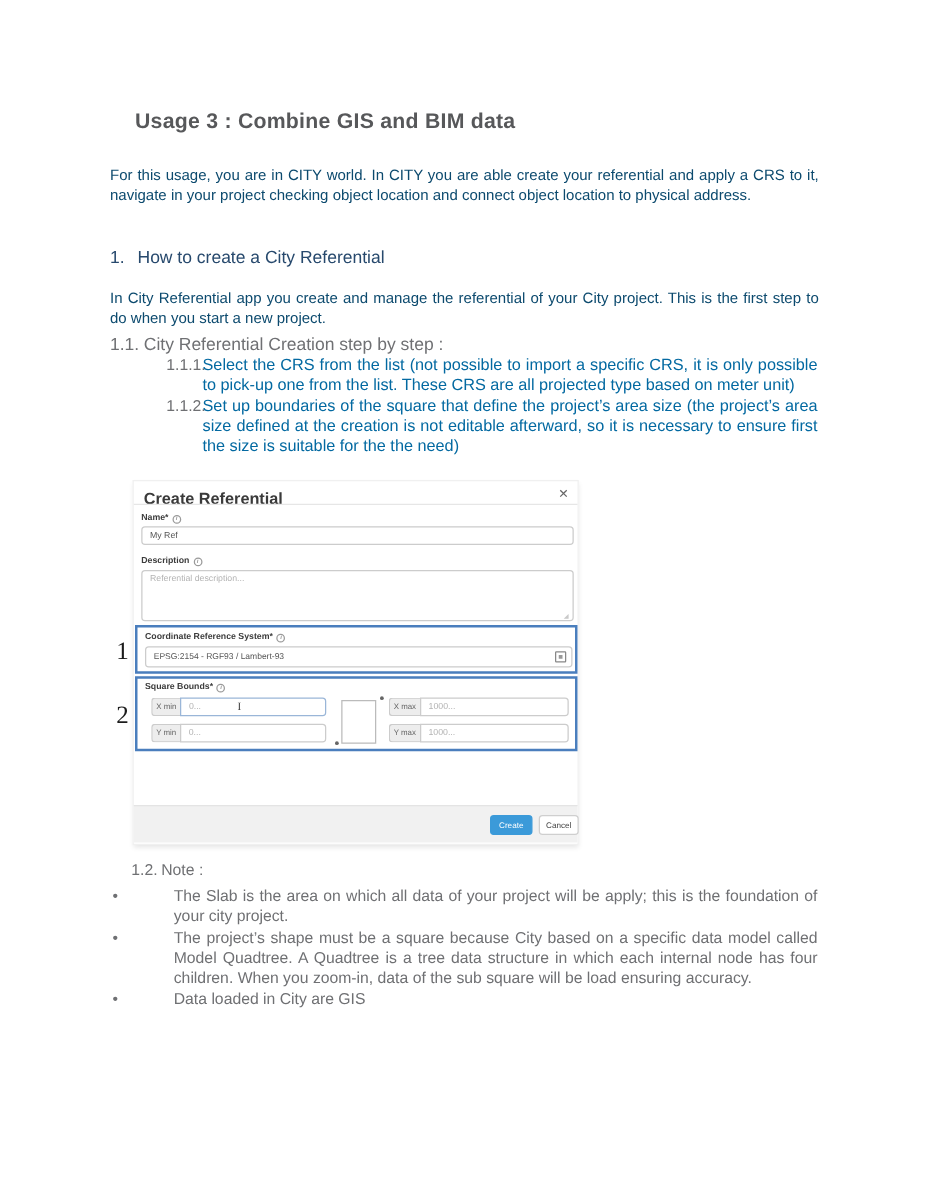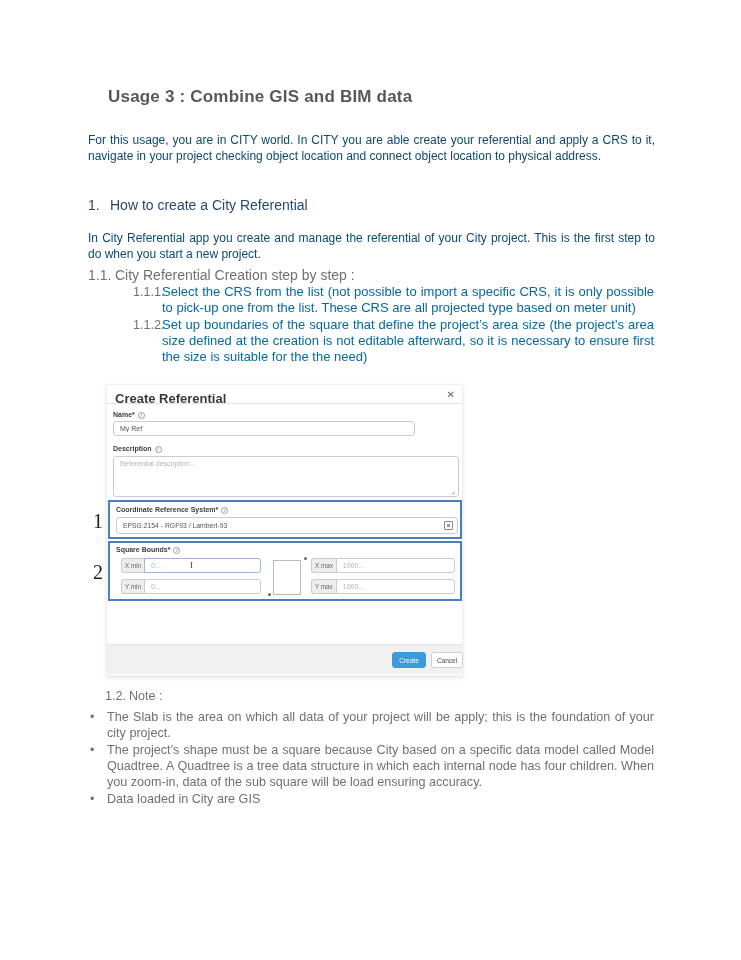--- a/index.html
+++ b/index.html
@@ -36,21 +36,21 @@
   .substep .txt {
     flex:1; font-size:13px; line-height:16px; color:#0369a1; text-align:justify;
   }
   .notes { left:88px; top:688px; width:566px; }
   .note-line { padding-left:17px; font-size:12.6px; line-height:16px; color:#6f7073; margin-bottom:5px; }
   .note-line .note-num { display:inline-block; width:24px; }
   .bullet { display:flex; margin-bottom:1px; }
   .bullet .dot {
     width:19px; flex:none; font-size:12.6px; line-height:16px; color:#6f7073; text-align:left; padding-left:2px;
   }
-  .bullet .txt { flex:1; font-size:12.6px; line-height:16px; color:#6f7073; text-align:justify; }
+  .bullet .txt { flex:1; font-size:12.6px; line-height:16px; color:#6f7073; text-align:justify;margin-left:32px; }
 
   
   .figure {
     left:106px; top:384px; width:357px; height:292px;
     background:#fff; border:1px solid #f0f0f0;
     box-shadow:0 2px 4px rgba(0,0,0,.10);
   }
   .dlg-title { position:absolute; left:8px; top:6px; font-size:13px; font-weight:bold; color:#3a3a3a; }
   .dlg-close { position:absolute; right:7px; top:4px; font-size:10px; color:#666; cursor:default; }
   .dlg-divider { position:absolute; left:0; top:18px; width:100%; height:1px; background:#e6e6e6; }
@@ -59,21 +59,21 @@
     display:inline-block; width:7px; height:7px; margin-left:3px; vertical-align:0px;
     border:1px solid #9a9a9a; border-radius:50%; color:#9a9a9a;
     font-size:5px; line-height:5px; text-align:center; font-style:italic; font-weight:bold;
   }
   .tb {
     position:absolute; border:1px solid #cccccc; border-radius:3px; background:#fff;
     font-size:7px; color:#555; padding:0 0 0 6px; font-family:"Liberation Sans", sans-serif;
     outline:none;
   }
   .tb::placeholder { color:#b3b3b3; }
-  .name-input { left:6px; top:36px; width:302px; height:15px; }
+  .name-input { left:6px; top:36px; width:346px; height:15px; }
   .desc-area { left:6px; top:71px; width:346px; height:41px; resize:none; padding-top:3px; }
   .grip { position:absolute; left:344px; top:104px; font-size:5px; color:#c9c9c9; }
 
   .anno-box { position:absolute; left:1px; width:354px; border:2px solid #4a7ebd; background:#fff; }
   .box-crs { top:115px; height:39px; }
   .box-bounds { top:156px; height:60px; }
   .anno-num {
     position:absolute; left:-16px; width:14px; text-align:center;
     font-size:20px; color:#1c1c1c; font-family:"Liberation Serif", serif;
   }

